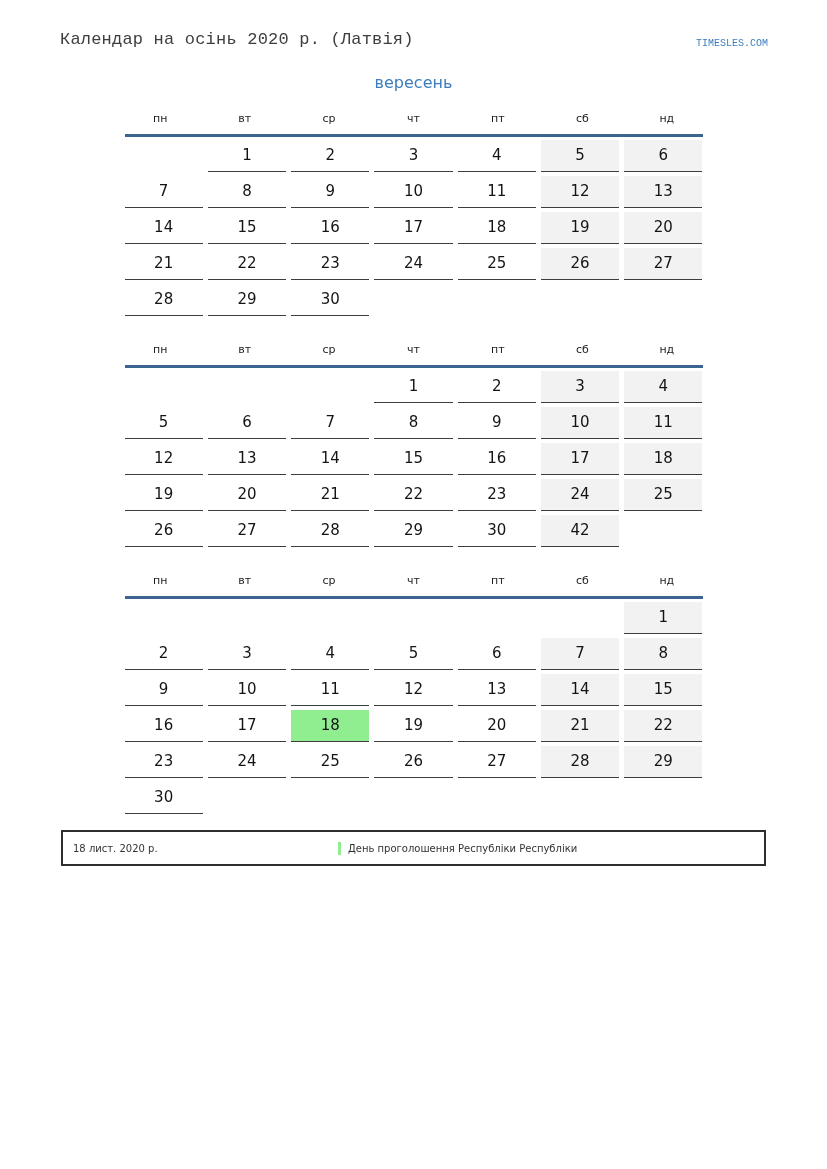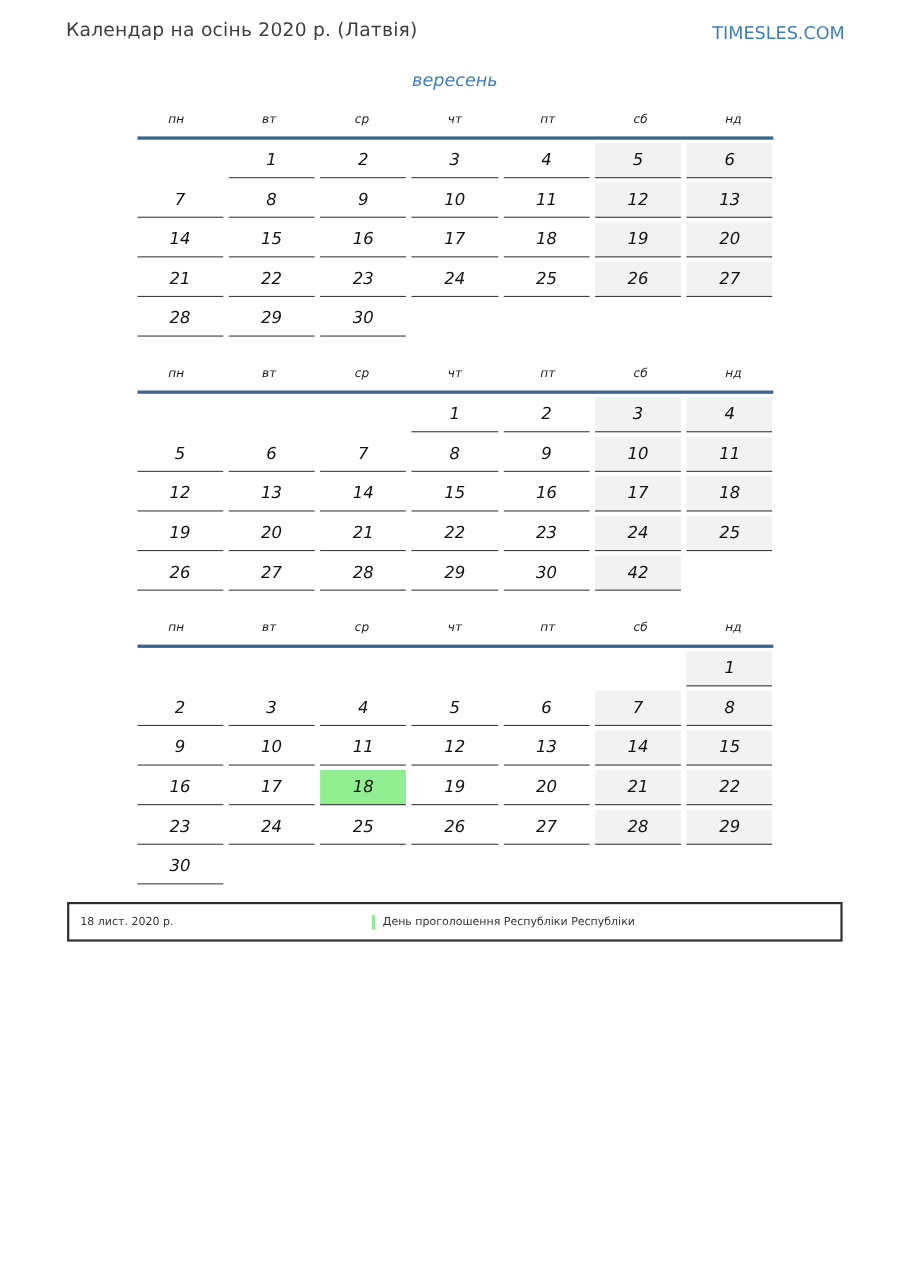--- a/index.html
+++ b/index.html
@@ -5,28 +5,29 @@
   * { margin:0; padding:0; box-sizing:border-box; }
   html,body { background:#ffffff; }
   .page {
     position:relative;
     width:827px; height:1169px;
     background:#fff;
     font-family:"DejaVu Sans","Liberation Sans",sans-serif;
     overflow:hidden;
   }
   .header {
-    display:flex; justify-content:space-between; align-items:center;
-    padding:16px 59px 0 60px;
+    display:flex; justify-content:space-between; align-items:flex-end;
+    padding:30px 59px 0 60px;
+    font-family:Liberation Mono, monospace;
   }
   .page-title { font-size:17px; color:#3e3e3e; letter-spacing:.2px; }
-  .site-link { font-size:16px; color:var(--accent-blue); margin-top:4px; text-decoration:none; cursor:pointer; }
+  .site-link { font-size:10px; color:var(--accent-blue); margin-top:4px; text-decoration:none; cursor:pointer; }
 
   .months { width:578px; margin:0 auto; }
-  .month { margin-top:27px;font-style:italic; }
+  .month { margin-top:27px; }
   .month:first-child { margin-top:24px; }
   .month-title { text-align:center; color:var(--accent-blue); font-size:16px; margin-bottom:20px; }
 
   .weekday-row {
     display:grid; grid-template-columns:repeat(7,1fr); column-gap:13px;
     margin-bottom:9px;
   }
   .weekday { text-align:center; font-size:11px; color:#1c1c1c; }
 
   .header-rule { height:3px; background:var(--rule-blue); }

